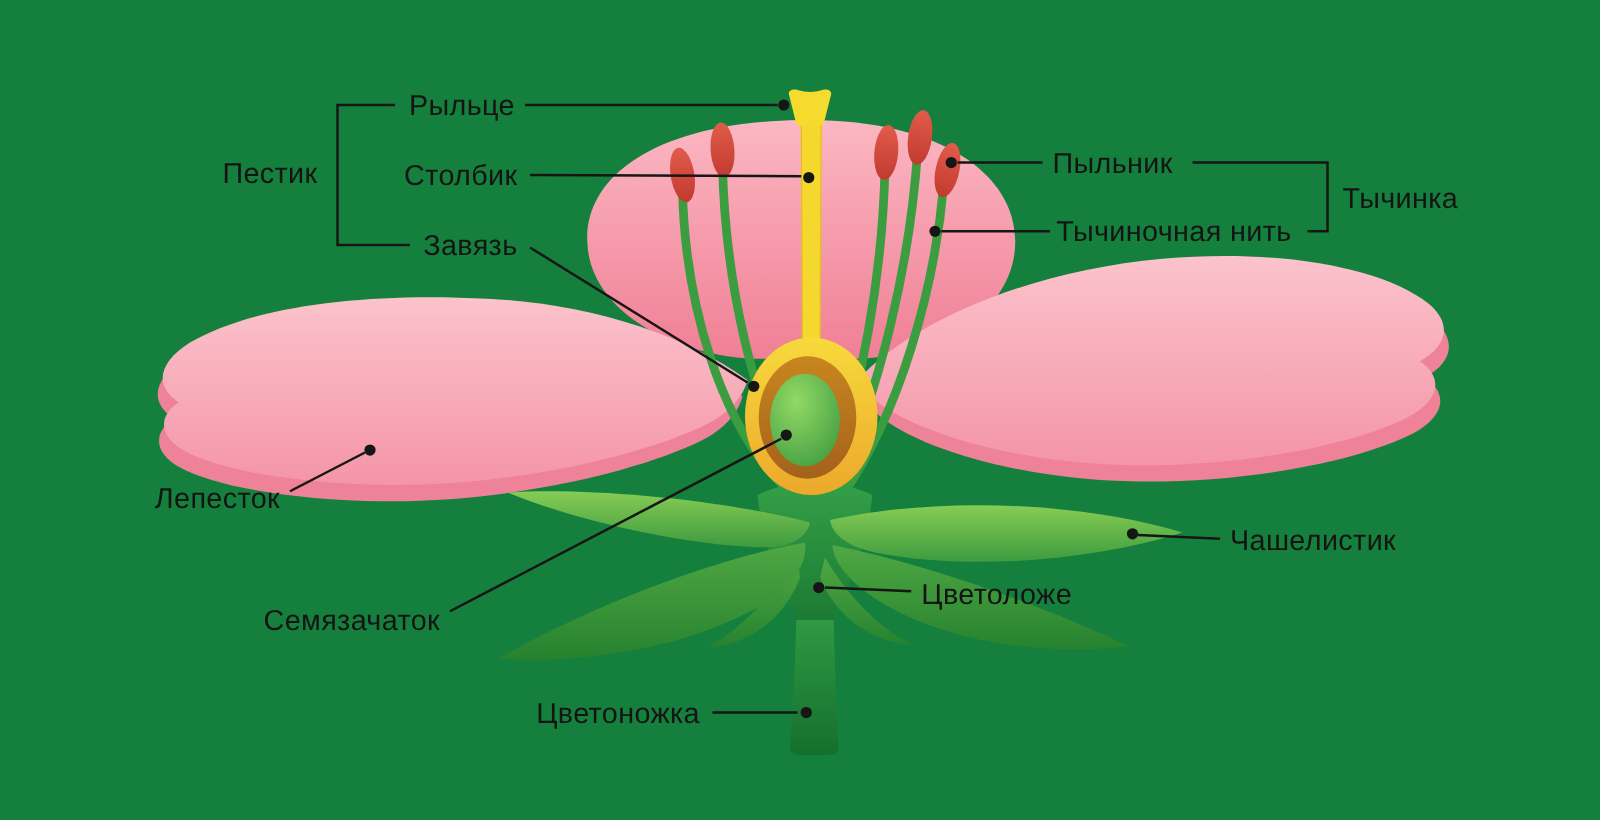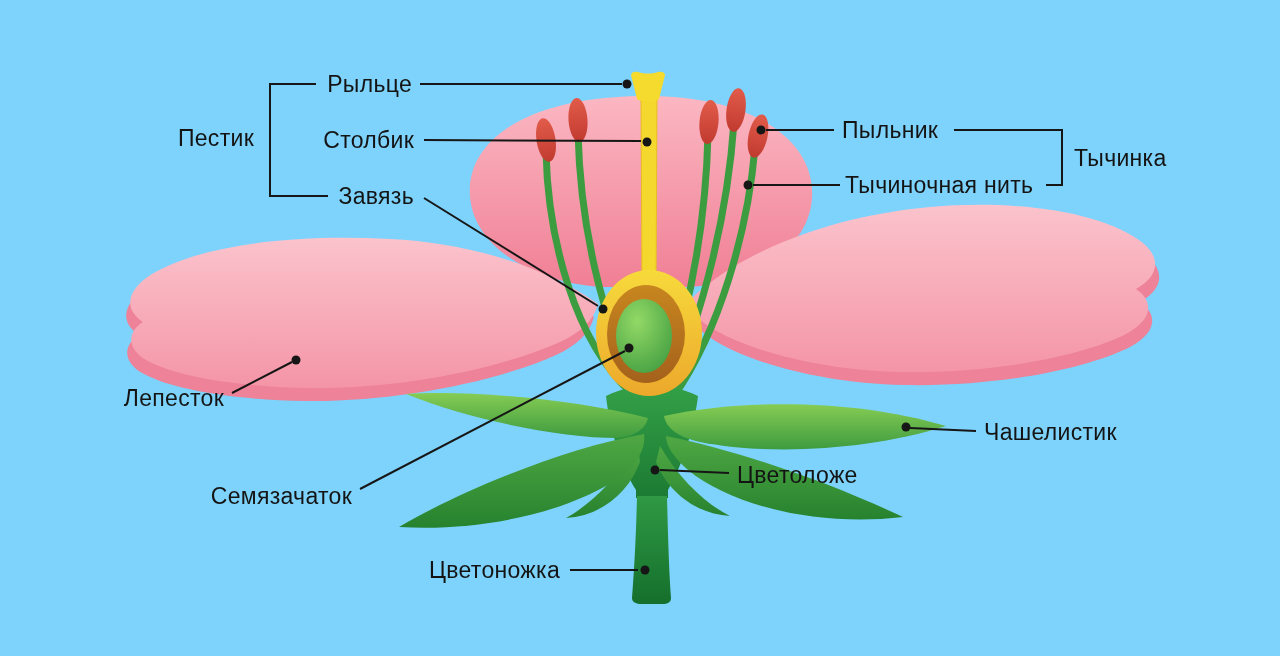--- a/index.html
+++ b/index.html
@@ -1,18 +1,18 @@
 <!DOCTYPE html>
 <html><head>
 <meta charset="utf-8">
 <style>
   html, body { margin: 0; padding: 0; background: #ffffff; }
   .stage {
     width: 1280px; height: 656px; position: relative;
-    background: #7dd3fc; overflow: hidden;
+    background: #15803d; overflow: hidden;
     font-family: "Liberation Sans", sans-serif;
   }
   svg { display: block; }
   text.lbl {
     font-family: "Liberation Sans", sans-serif;
     font-size: 23px;
     font-weight: 500;
     fill: #141414;
     letter-spacing: 0.3px;
   }

